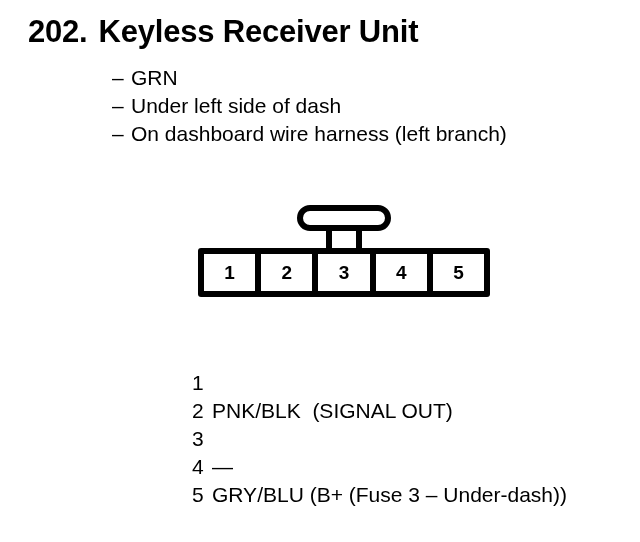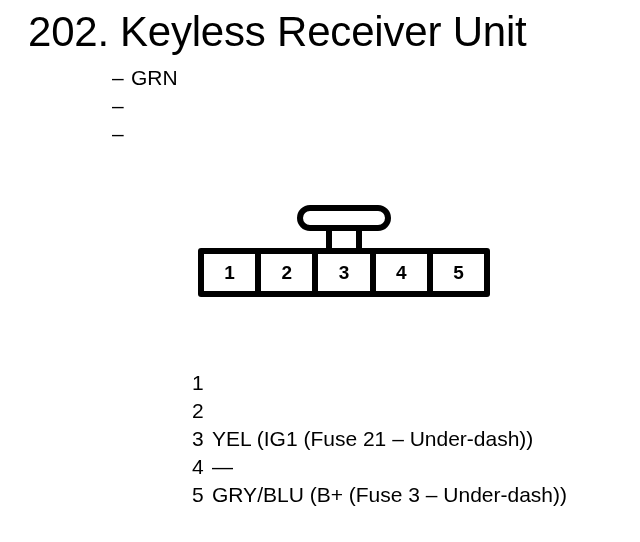--- a/index.html
+++ b/index.html
@@ -15,22 +15,22 @@
     font-family: "Liberation Sans", sans-serif;
     color: #000000;
     -webkit-font-smoothing: none;
   }
 
   
   #page-title {
     position: absolute;
     left: 28px;
     top: 14px;
-    font-size: 42px;
-    font-weight: normal;
+    font-size: 31px;
+    font-weight: bold;
     letter-spacing: -0.2px;
     white-space: nowrap;
     line-height: 36px;
   }
   #title-number {
     margin-right: 11px;
   }
 
   
   #notes-list {
@@ -140,23 +140,25 @@
   <span id="title-number">202.</span><span>Keyless Receiver Unit</span>
 </div>
 
 <div id="notes-list">
   <div class="note-row">
     <span class="note-dash">–</span>
     <span class="note-text">GRN</span>
   </div>
   <div class="note-row">
     <span class="note-dash">–</span>
+    <span class="note-text">Under left side of dash</span>
   </div>
   <div class="note-row">
     <span class="note-dash">–</span>
+    <span class="note-text">On dashboard wire harness (left branch)</span>
   </div>
 </div>
 
 <div id="connector">
   <div id="connector-tab"></div>
   <div class="tab-stem" id="tab-stem-left"></div>
   <div class="tab-stem" id="tab-stem-right"></div>
 
   <div id="connector-body">
     <div class="pin-cell">1</div>
@@ -166,24 +168,24 @@
     <div class="pin-cell">5</div>
   </div>
 </div>
 
 <div id="pin-legend">
   <div class="legend-row">
     <span class="legend-num">1</span>
   </div>
   <div class="legend-row">
     <span class="legend-num">2</span>
+    <span class="legend-desc">PNK/BLK  (SIGNAL OUT)</span>
   </div>
   <div class="legend-row">
     <span class="legend-num">3</span>
-    <span class="legend-desc">YEL (IG1 (Fuse 21 – Under-dash))</span>
   </div>
   <div class="legend-row">
     <span class="legend-num">4</span>
     <span class="legend-desc">—</span>
   </div>
   <div class="legend-row">
     <span class="legend-num">5</span>
     <span class="legend-desc">GRY/BLU (B+ (Fuse 3 – Under-dash))</span>
   </div>
 </div>

